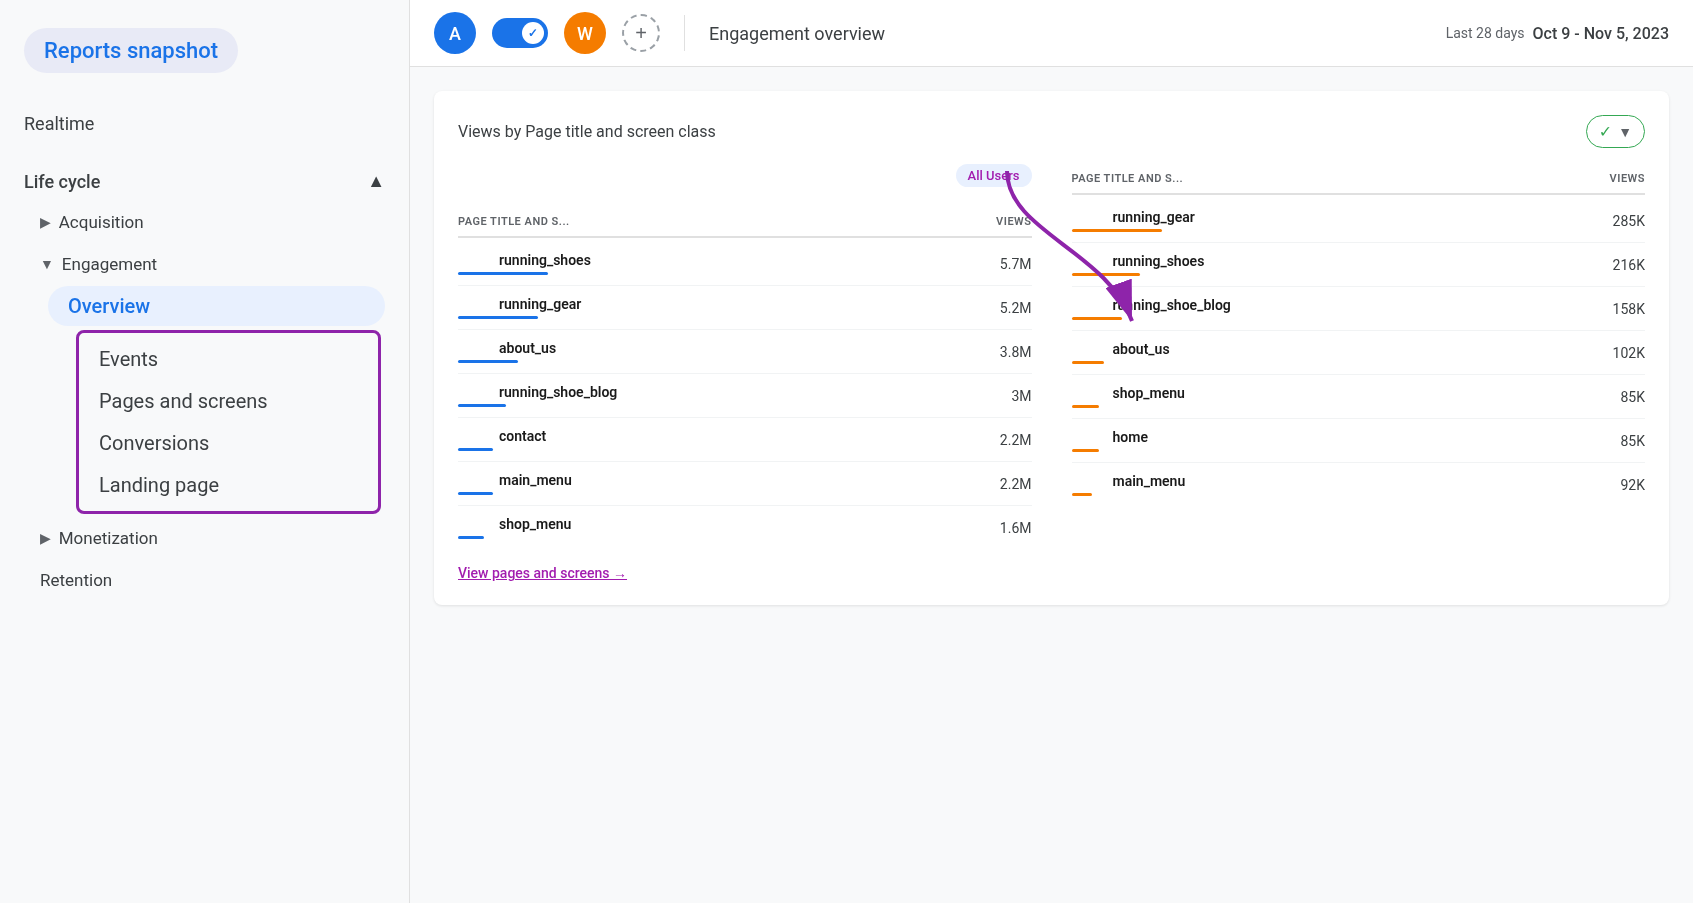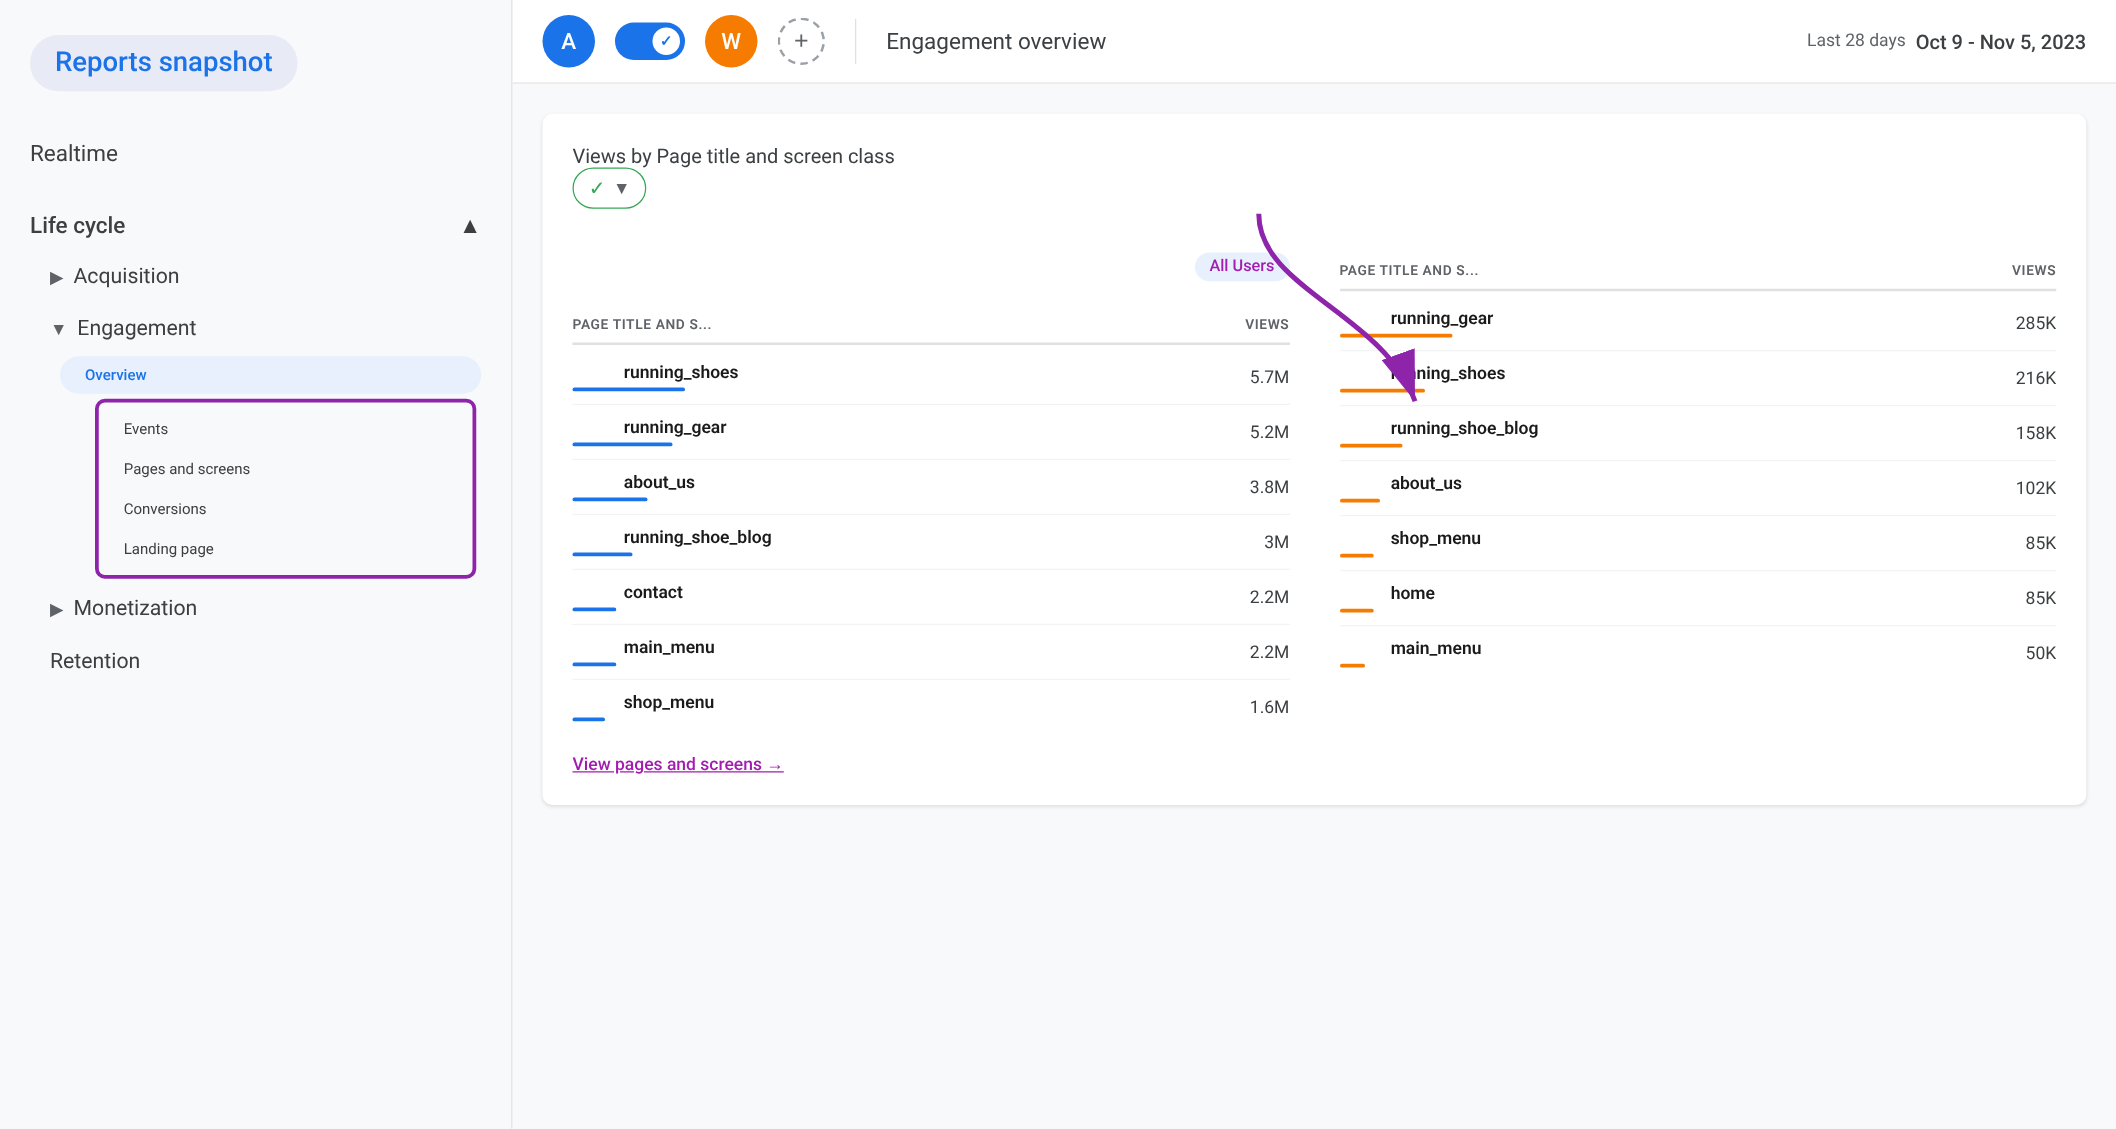--- a/index.html
+++ b/index.html
@@ -82,21 +82,21 @@
       font-size: 14px;
       color: #5f6368;
     }
 
     .sidebar-sub-items {
       margin-left: 24px;
     }
 
     .sidebar-sub-item {
       padding: 8px 20px;
-      font-size: 12px;
+      font-size: 20px;
       color: #3c4043;
       cursor: pointer;
       border-radius: 50px;
       margin: 2px 0;
     }
 
     .sidebar-sub-item.active {
       background: #e8f0fe;
       color: #1a73e8;
       font-weight: 500;
@@ -245,23 +245,23 @@
     .card {
       background: white;
       border-radius: 8px;
       padding: 24px;
       box-shadow: 0 1px 3px rgba(0,0,0,0.1);
       position: relative;
     }
 
     .card-header {
       display: flex;
-      margin-bottom: 35px;
+      align-items: center;
+      margin-bottom: 16px;
       justify-content: space-between;
-      flex-direction: column;
     }
 
     .card-title {
       font-size: 16px;
       color: #3c4043;
     }
 
     .card-header-right {
       display: flex;
       align-items: center;
@@ -627,21 +627,21 @@
       <span class="row-title">home</span>
       <div class="row-bar-orange" style="width:27px;"></div>
     </div>
     <span class="row-value">85K</span>
   </div>
               <div class="table-row">
     <div class="row-left">
       <span class="row-title">main_menu</span>
       <div class="row-bar-orange" style="width:20px;"></div>
     </div>
-    <span class="row-value">50K</span>
+    <span class="row-value">92K</span>
   </div>
             </div>
         </div>
       </div>
 
       <div class="view-link">
         <span>View pages and screens →</span>
       </div>
     </div>
   </div>

